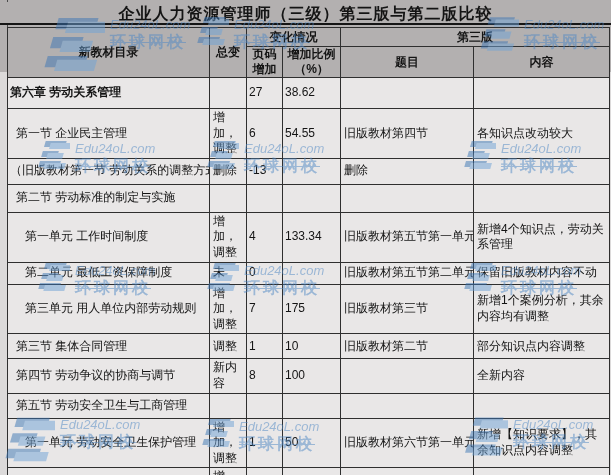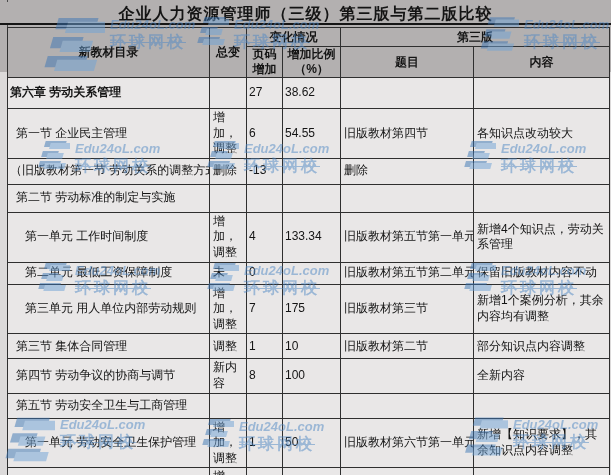--- a/index.html
+++ b/index.html
@@ -65,21 +65,21 @@
   td.content{padding-left:3px;margin-left:38px;}
   
   .wm{
     position:absolute;
     display:flex;align-items:flex-start;gap:5px;
     opacity:.5;pointer-events:none;z-index:4;
   }
   .wm svg{display:block;flex:none;}
   .wm-text{padding-top:2px;}
   .wm-brand{
-    font-style:italic;font-weight:bold;font-size:13px;
+    font-style:italic;font-weight:normal;font-size:13px;
     color:#4f88c4;line-height:1.1;white-space:nowrap;
   }
   .wm-cn{
     font-weight:bold;font-size:16px;color:#4f88c4;
     letter-spacing:3px;line-height:1.2;white-space:nowrap;
     text-decoration:line-through;
     font-family:Liberation Serif, serif;
   }
 </style>
 </head>

